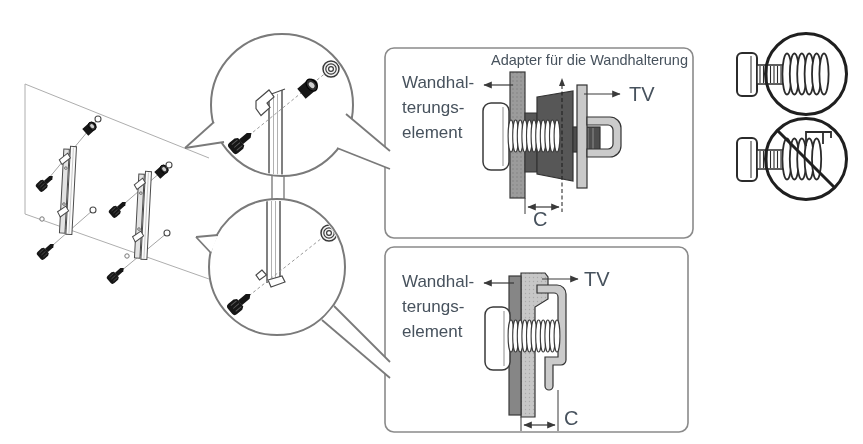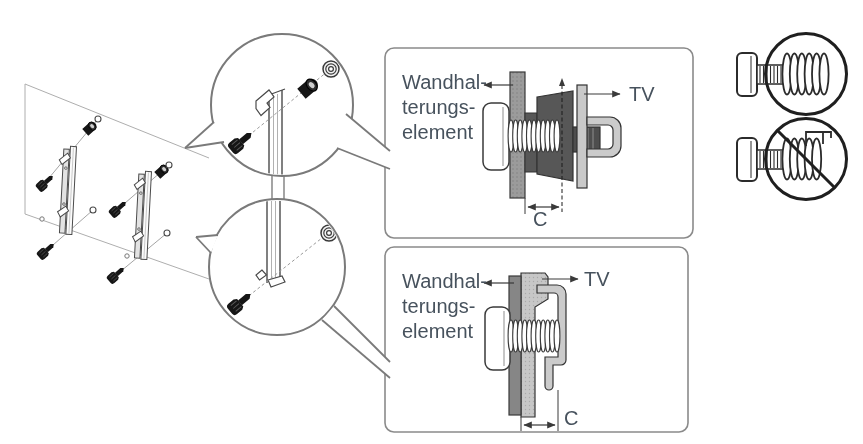--- a/index.html
+++ b/index.html
@@ -3,21 +3,21 @@
 <meta charset="utf-8">
 <style>
   html,body{margin:0;padding:0;}
   body{
     width:863px;height:444px;background:#ffffff;position:relative;overflow:hidden;
     font-family:"Liberation Sans", sans-serif;
   }
   .stage{position:absolute;inset:0;}
   svg.art{position:absolute;left:0;top:0;}
   .lbl{
-    position:absolute;color:#47525d;font-size:20px;line-height:25px;
+    position:absolute;color:#47525d;font-size:17px;line-height:25px;
     white-space:nowrap;user-select:none;
   }
   .lbl.title{font-size:14.5px;line-height:18px;text-align:right;}
   .lbl.dim{font-size:20px;line-height:16px;}
 </style>
 </head>
 <body>
 
 <div class="stage">
 
@@ -271,20 +271,21 @@
     </g>
     <g fill="none" stroke="#2b2b2b" stroke-width="1.8">
       <polyline points="806,146 806,132 831,132 831,138"></polyline>
       <line x1="823" y1="132" x2="823" y2="144"></line>
     </g>
     <circle cx="806" cy="159" r="40.5" fill="none" stroke="#1f1f1f" stroke-width="3"></circle>
     <line x1="777.5" y1="130.5" x2="834.5" y2="187.5" stroke="#1f1f1f" stroke-width="3"></line>
   </g>
 </svg>
 
+<div class="lbl title" style="left:420px;top:51px;width:268px;">Adapter für die Wandhalterung</div>
 
 <div class="lbl" style="left:402px;top:70px;">
   <div>Wandhal-</div>
   <div>terungs-</div>
   <div>element</div>
 </div>
 
 <div class="lbl dim" style="left:629px;top:86px;">TV</div>
 
 <div class="lbl dim" style="left:533px;top:211px;">C</div>

